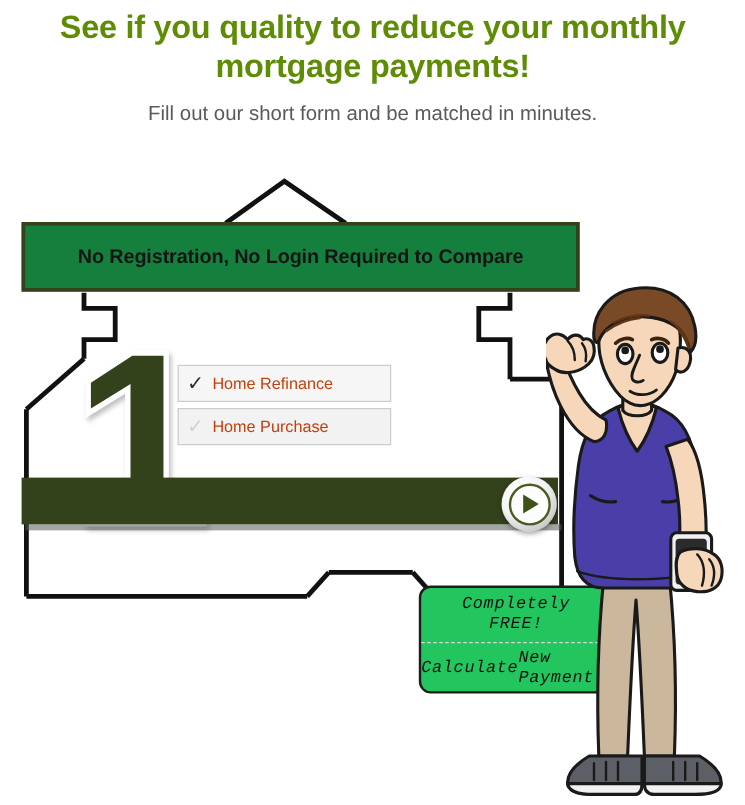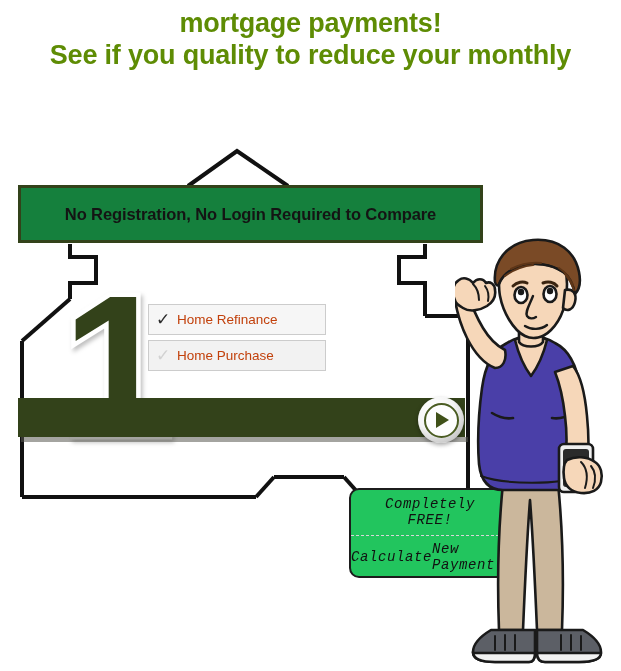--- a/index.html
+++ b/index.html
@@ -130,23 +130,24 @@
 
   
   #guy{position:absolute;left:455px;top:238px;width:166px;height:433px;}
 </style>
 </head>
 <body>
 
 <div id="stage">
 
   <div class="headline">
+    <div>See if you quality to reduce your monthly</div>
     <div>mortgage payments!</div>
-    <div>See if you quality to reduce your monthly</div>
-  </div>
+  </div>
+  <div class="subhead">Fill out our short form and be matched in minutes.</div>
 
   <svg id="frame" viewBox="0 0 621 671" xmlns="http://www.w3.org/2000/svg">
     <g fill="none" stroke="#111111" stroke-width="4" stroke-linejoin="miter" stroke-linecap="butt">
 
       <path d="M188,186 L237,151 L288,186"></path>
 
       <path d="M70,244 L70,258 L96,258 L96,284 L70,284 L70,300 L18,342 L18,500 L272,500" stroke-width="0"></path>
       <path d="M70,244 L70,257 L96,257 L96,283 L70,283 L70,299"></path>
       <path d="M70,299 L22,341"></path>
       <path d="M22,341 L22,497"></path>

